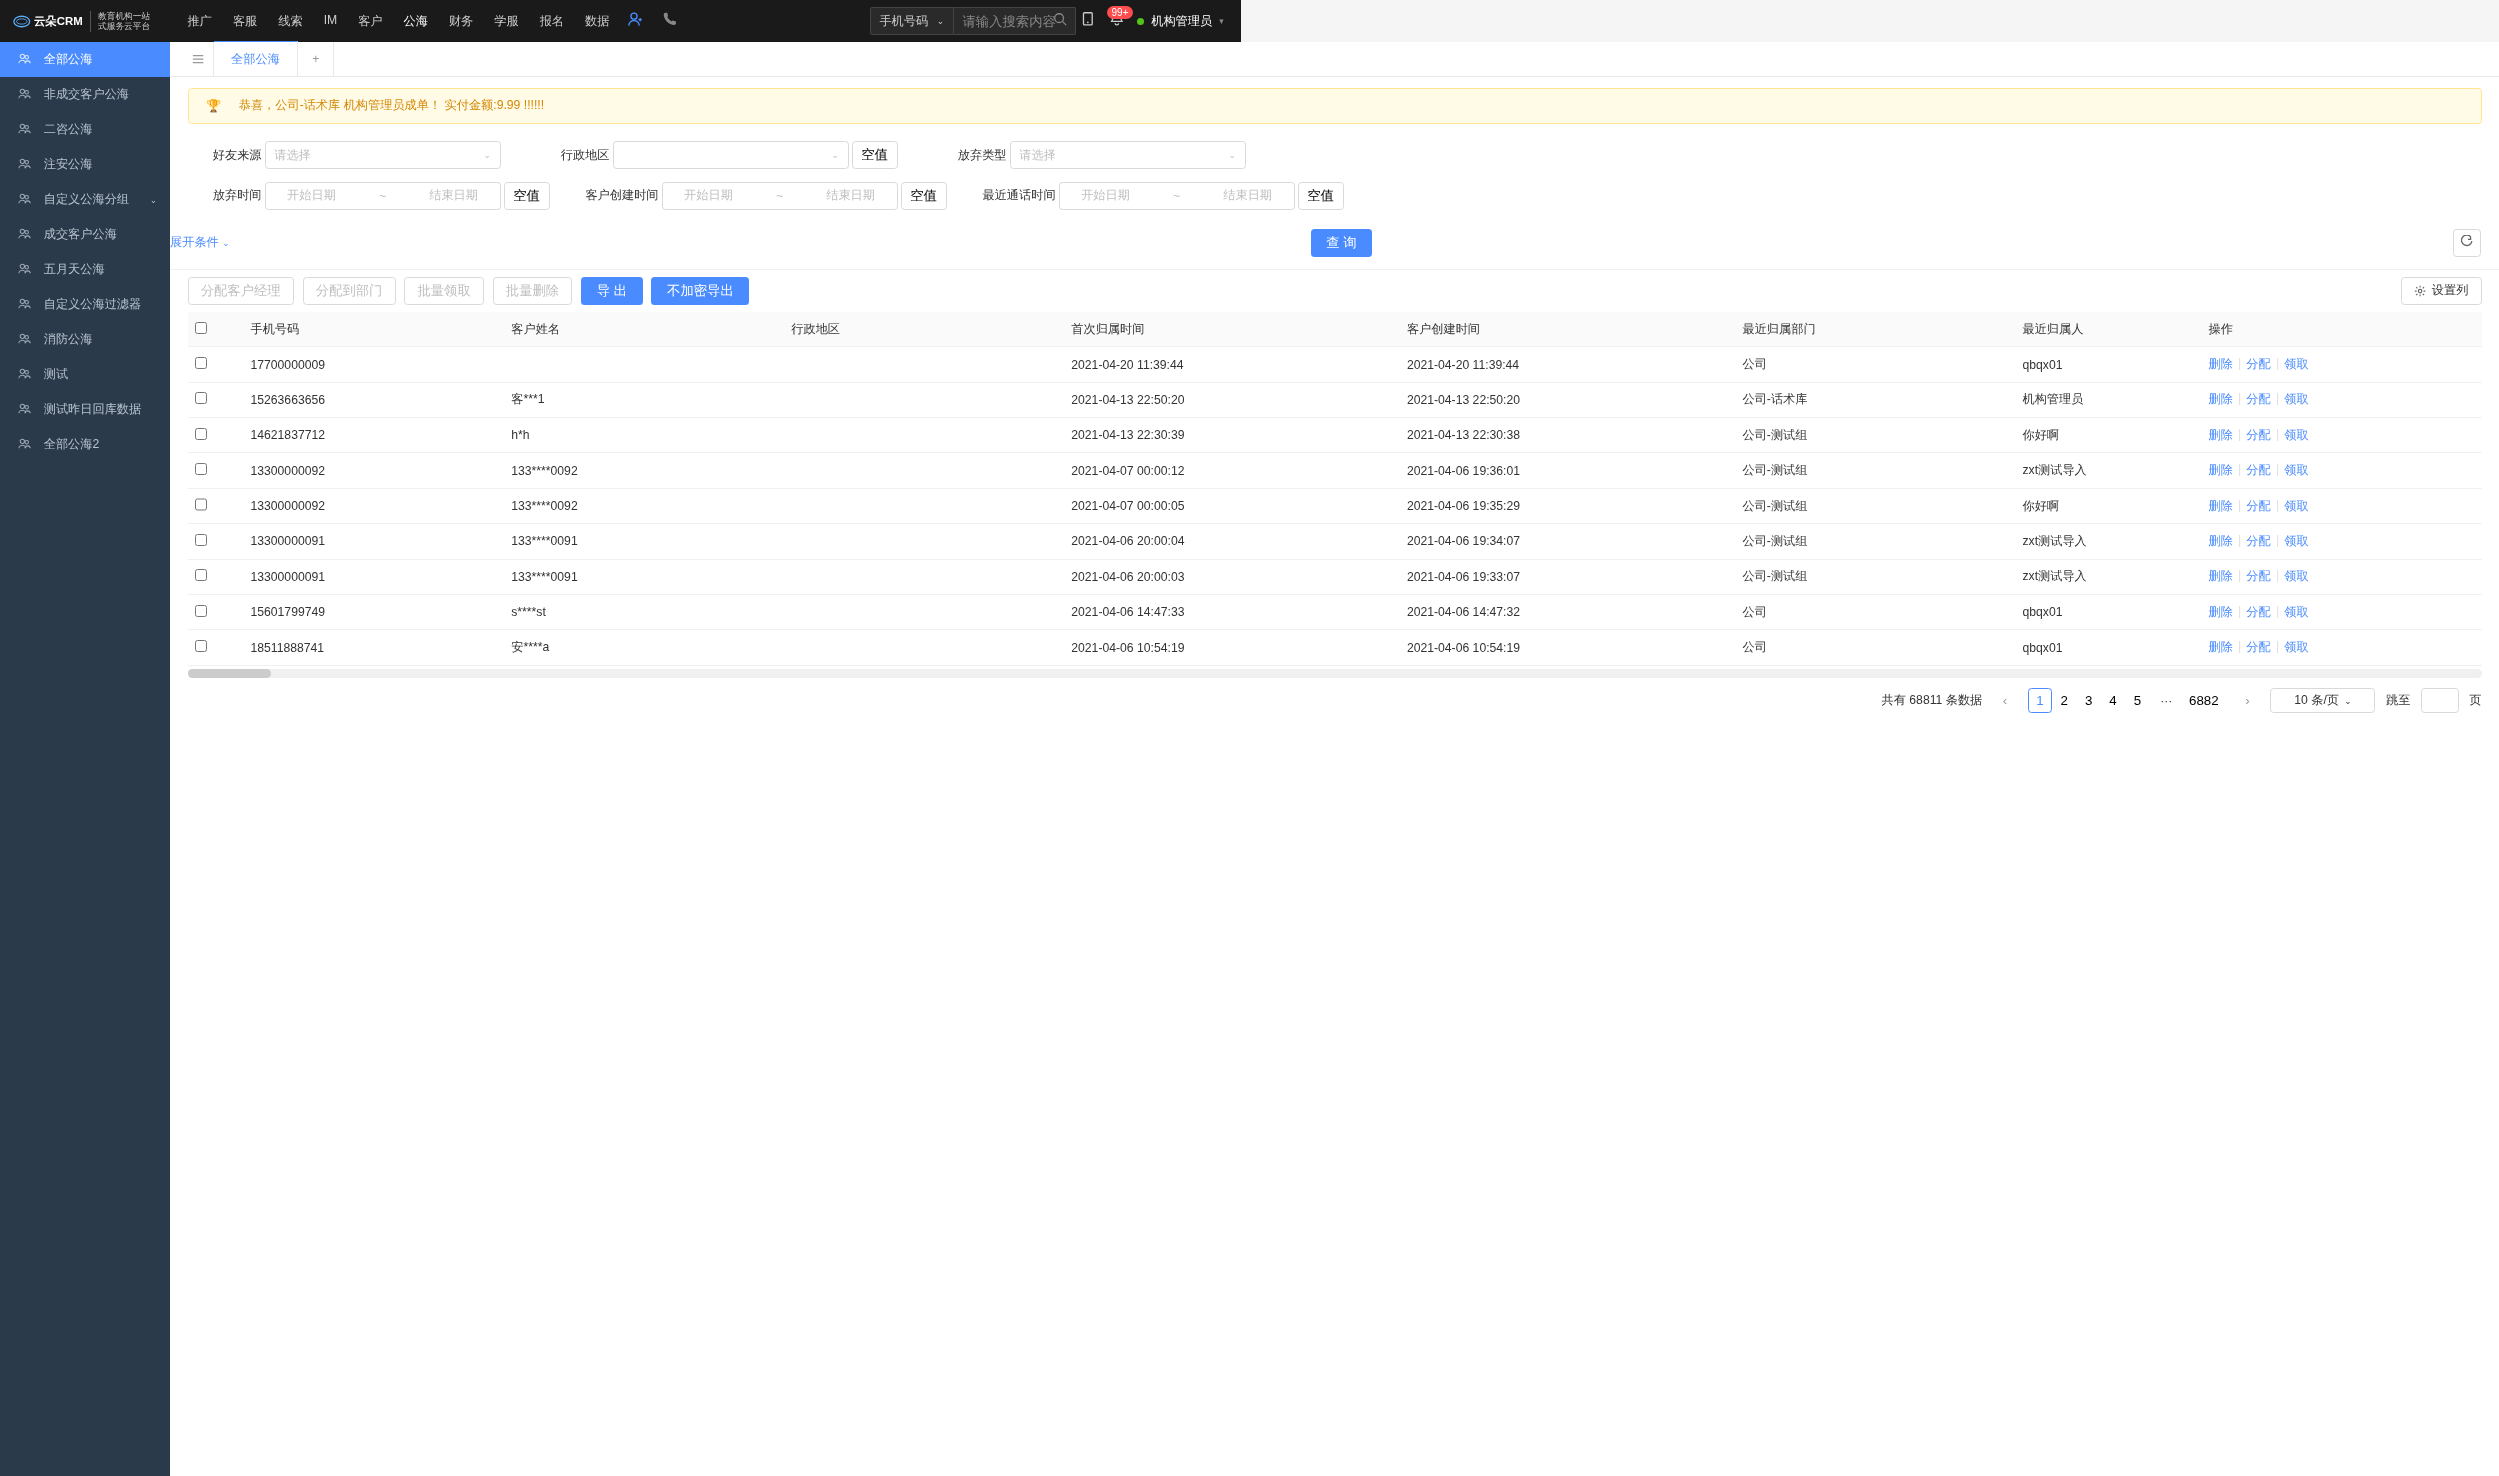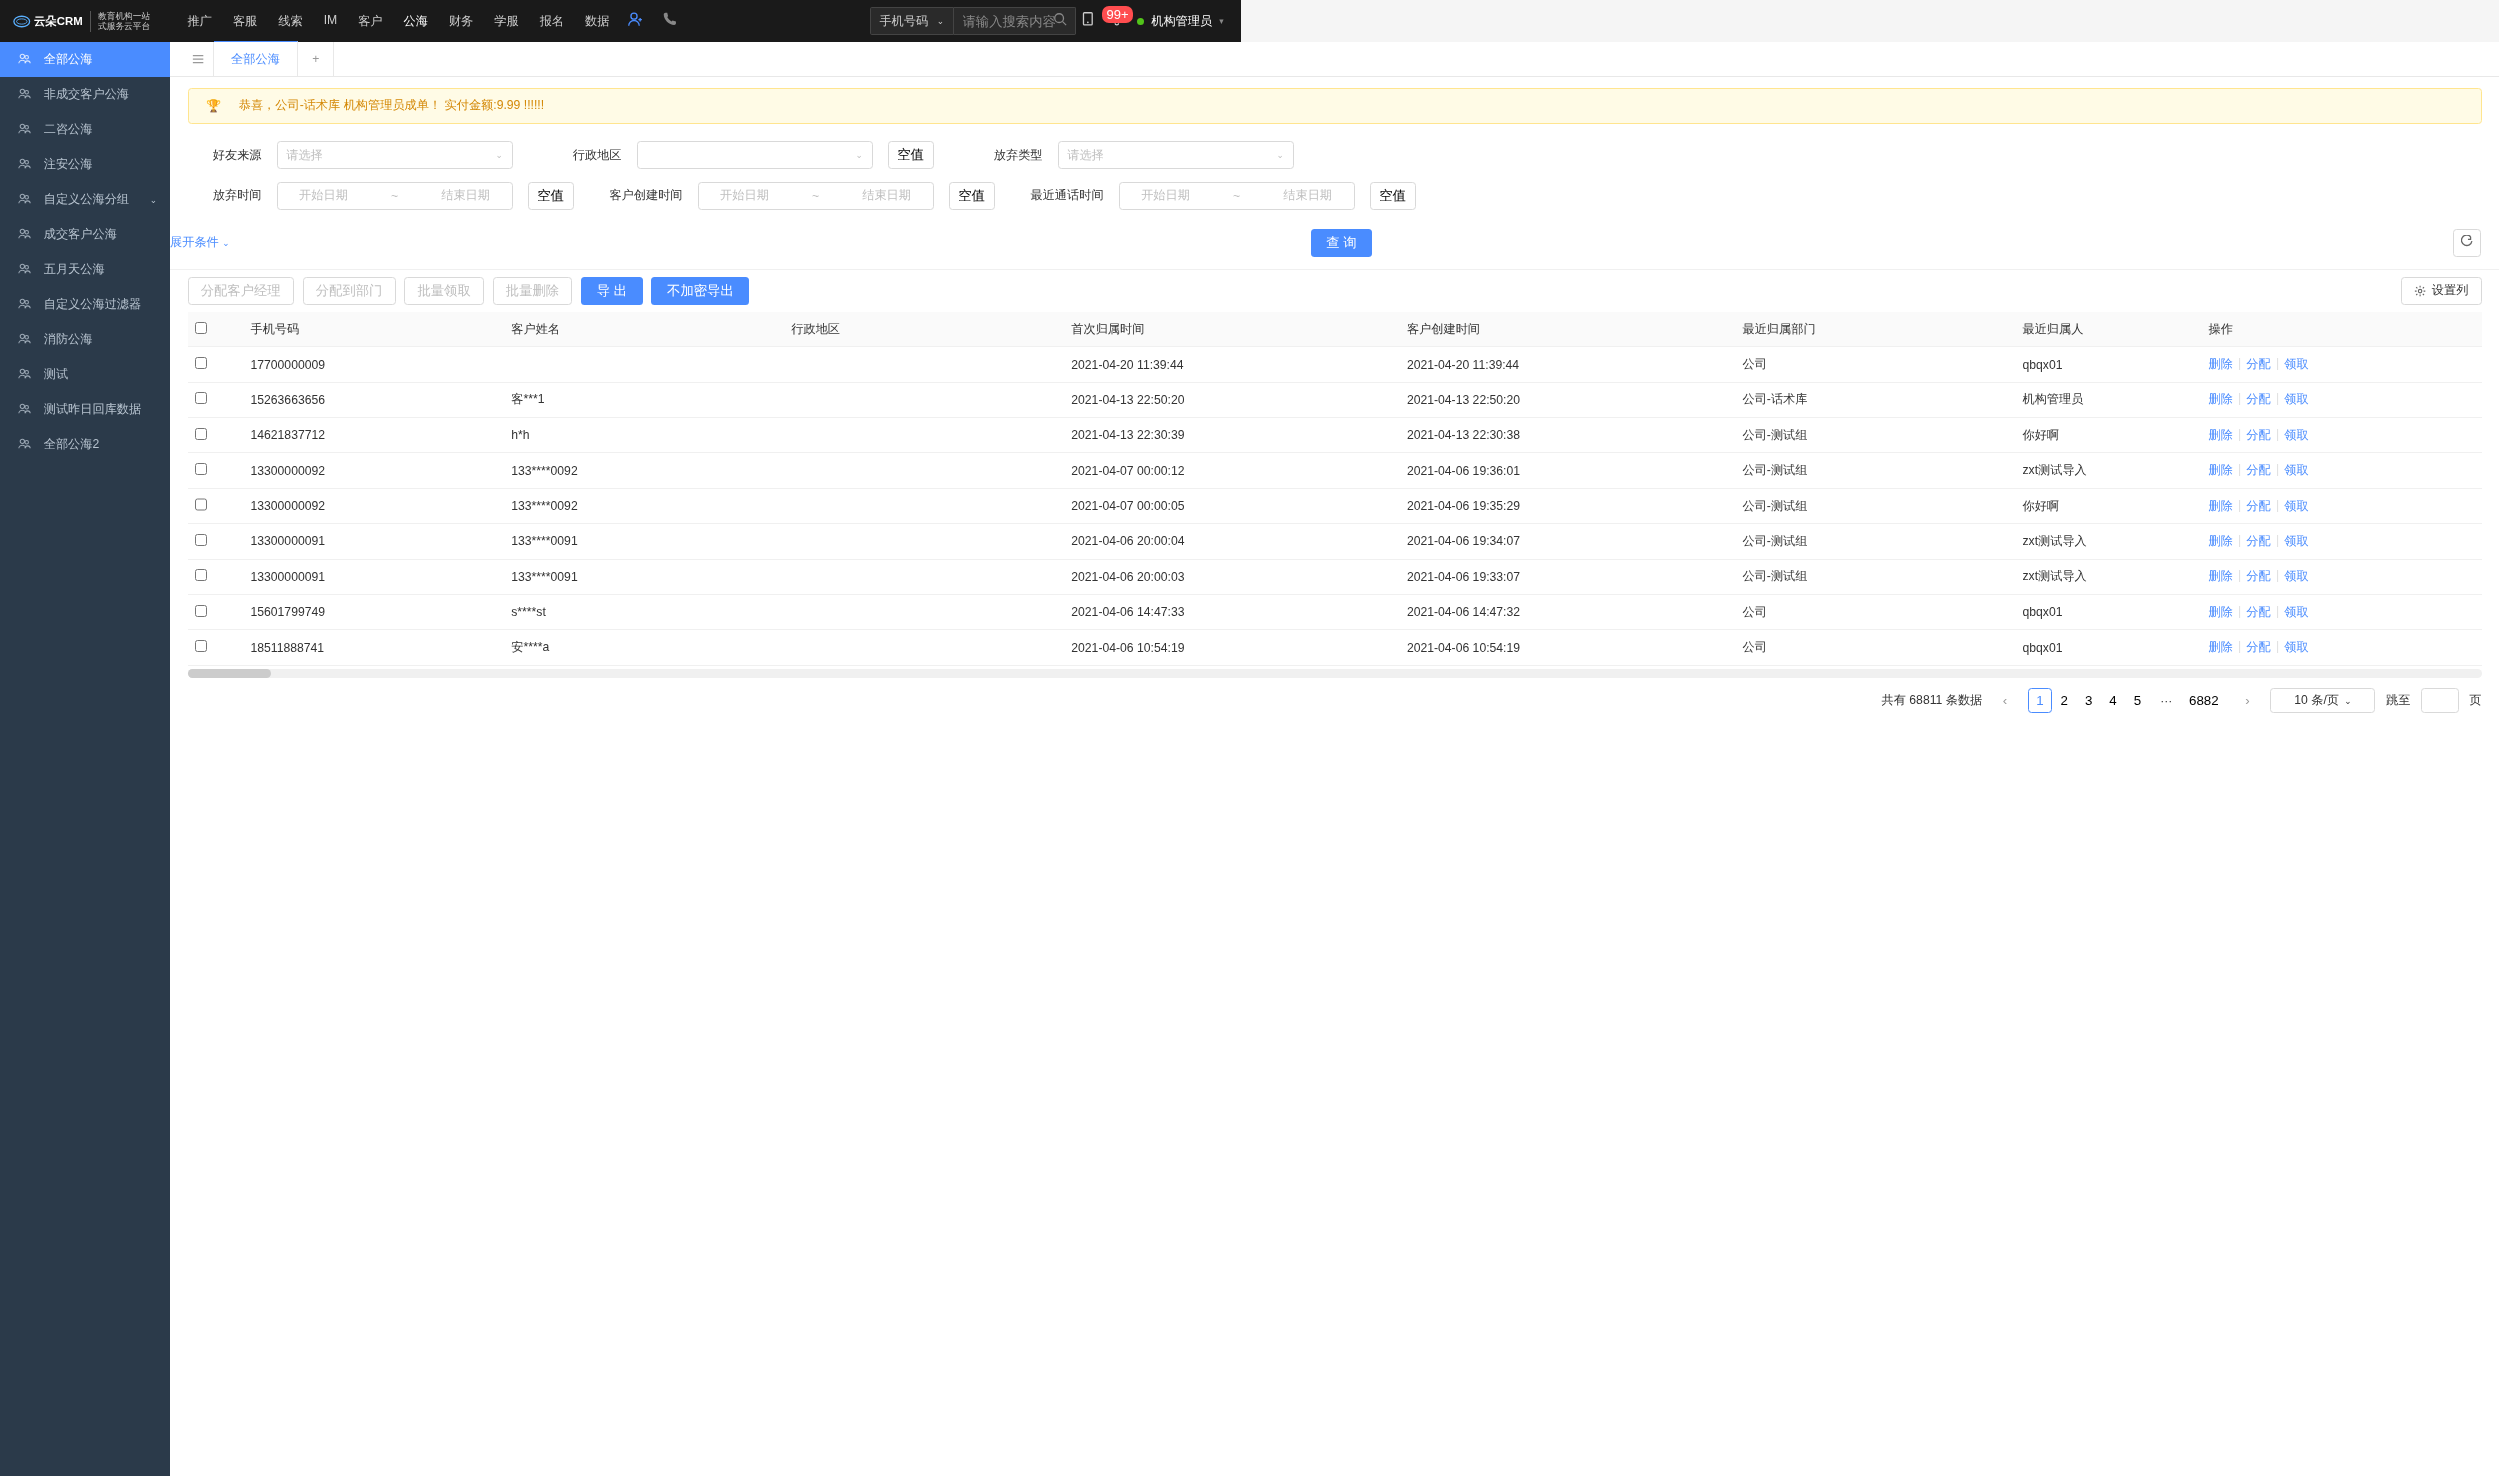--- a/index.html
+++ b/index.html
@@ -13,21 +13,21 @@
 .nav { display: flex; gap: 21px; padding-left: 17.5px; }
 .nav-item { color: #ccc; cursor: pointer; padding: 12.2px 0; }
 .nav-item.active { color: #fff; font-weight: 500; }
 .header-icons { display: flex; gap: 17.5px; padding-left: 17.5px; align-items: center; }
 .icon-btn { color: #888; cursor: pointer; font-size: 15.7px; }
 .header-right { margin-left: auto; display: flex; align-items: center; gap: 13px; padding-right: 17.5px; }
 .search-select { background: #2a2a2a; border: 0.9px solid #444; height: 28px; padding: 0 8.7px; color: #ccc; display: flex; align-items: center; gap: 8.7px; border-radius: 1.7px 0 0 1.7px; }
 .search-input { background: #2a2a2a; border: 0.9px solid #444; border-left: none; height: 28px; padding: 0 8.7px; color: #ccc; width: 122px; border-radius: 0 1.7px 1.7px 0; }
 .search-input::placeholder { color: #888; }
 .bell { position: relative; }
-.badge { position: absolute; top: -5.2px; right: -8.7px; background: #ff4d4f; color: #fff; font-size: 13px; border-radius: 7px; padding: 0.9px 4.4px; }
+.badge { position: absolute; top: -5.2px; right: -8.7px; background: #ff4d4f; color: #fff; font-size: 10px; border-radius: 7px; padding: 0.9px 4.4px; }
 .user-info { display: flex; align-items: center; gap: 7px; color: #fff; }
 .user-dot { width: 7px; height: 7px; background: #52c41a; border-radius: 50%; }
 
 
 .sidebar { position: absolute; left: 0; top: 42px; width: 170px; bottom: 0; background: #2b3a4a; color: #b8c4d0; }
 .sidebar-item { height: 35px; display: flex; align-items: center; padding-left: 17.5px; gap: 12.2px; cursor: pointer; }
 .sidebar-item.active { background: #4a8cff; color: #fff; }
 .sidebar-icon { width: 14px; text-align: center; opacity: 0.8; }
 .sidebar-arrow { margin-left: auto; margin-right: 13px; font-size: 8.7px; }
 
@@ -40,21 +40,21 @@
 .tab { padding: 0 17.5px; height: 35px; display: flex; align-items: center; border-right: 0.9px solid #e8e8e8; cursor: pointer; }
 .tab.active { color: #4a8cff; border-top: 1.7px solid #4a8cff; margin-top: -0.9px; background: #fff; }
 
 
 .banner { margin: 10.5px 17.5px; padding: 8.7px 17.5px; border: 0.9px solid #ffe58f; background: #fffbe6; border-radius: 3.5px; display: flex; align-items: center; gap: 17.5px; color: #d48806; }
 .trophy { color: #faad14; }
 
 
 .filters { padding: 7px 17.5px; }
 .filter-row { display: flex; gap: 35px; margin-bottom: 12.2px; }
-.filter-group { display: flex; align-items: center; gap: 15px; }
+.filter-group { display: flex; align-items: center; gap: 3px; }
 .filter-label { text-align: right; min-width: 74px; }
 .select-box { width: 236px; height: 28px; border: 0.9px solid #d9d9d9; border-radius: 3.5px; padding: 0 8.7px; display: flex; align-items: center; justify-content: space-between; color: #bfbfbf; background: #fff; }
 .select-box .caret { color: #bfbfbf; font-size: 8.7px; }
 .date-range { width: 236px; height: 28px; border: 0.9px solid #d9d9d9; border-radius: 3.5px; display: flex; align-items: center; justify-content: space-around; color: #bfbfbf; background: #fff; }
 .null-btn { height: 28px; border: 0.9px solid #d9d9d9; border-radius: 3.5px; background: #fff; padding: 0 8.7px; cursor: pointer; }
 .expand-row { display: flex; justify-content: space-between; gap: 10.5px; align-items: center; padding: 0 0 12.2px 0; }
 .expand-link { color: #4a8cff; cursor: pointer; display: flex; align-items: center; gap: 3.5px; }
 .btn-primary { background: #4a8cff; color: #fff; border: none; height: 28px; padding: 0 15.7px; border-radius: 3.5px; cursor: pointer; }
 .btn-icon { border: 0.9px solid #d9d9d9; background: #fff; width: 28px; height: 28px; border-radius: 3.5px; cursor: pointer; }
 

